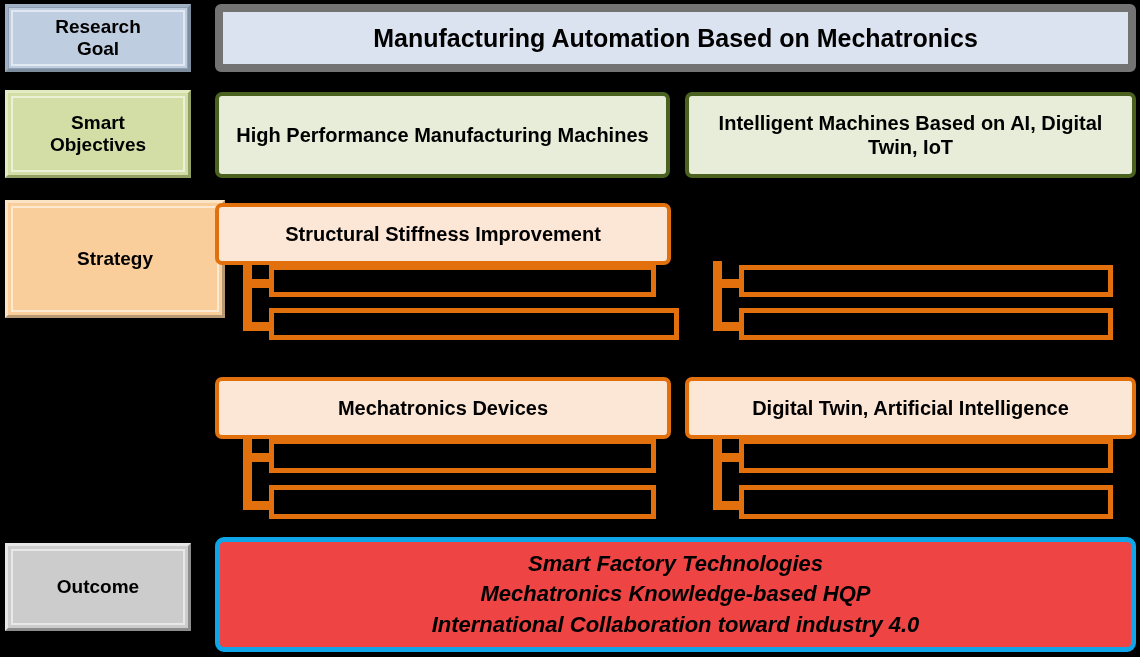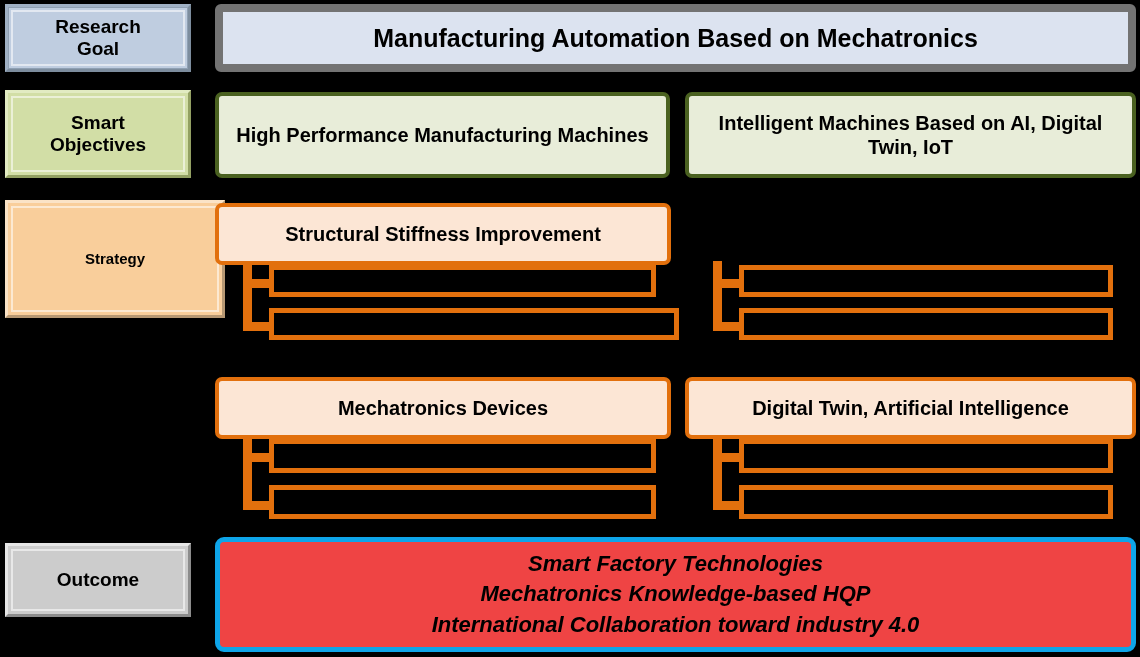--- a/index.html
+++ b/index.html
@@ -57,24 +57,24 @@
   .lb-detail {
     left: 5px; top: 90px; width: 186px; height: 88px;
     background: #D2DEA6;
     border-color: #E2EBC2 #93A063 #93A063 #E2EBC2;
     font-size: 19px;
   }
   .lb-strategy {
     left: 5px; top: 200px; width: 220px; height: 118px;
     background: #F9CE9B;
     border-color: #FBE3C6 #B79873 #B79873 #FBE3C6;
-    font-size: 15px;
+    font-size: 19px;
   }
   .lb-outcome {
-    left: 5px; top: 543px; width: 186px; height: 74px;
+    left: 5px; top: 543px; width: 186px; height: 88px;
     background: #CCCCCC;
     border-color: #E6E6E6 #8C8C8C #8C8C8C #E6E6E6;
     font-size: 19px;
   }
 
   
   .goal-box {
     position: absolute;
     left: 215px; top: 4px; width: 921px; height: 68px;
     box-sizing: border-box;

